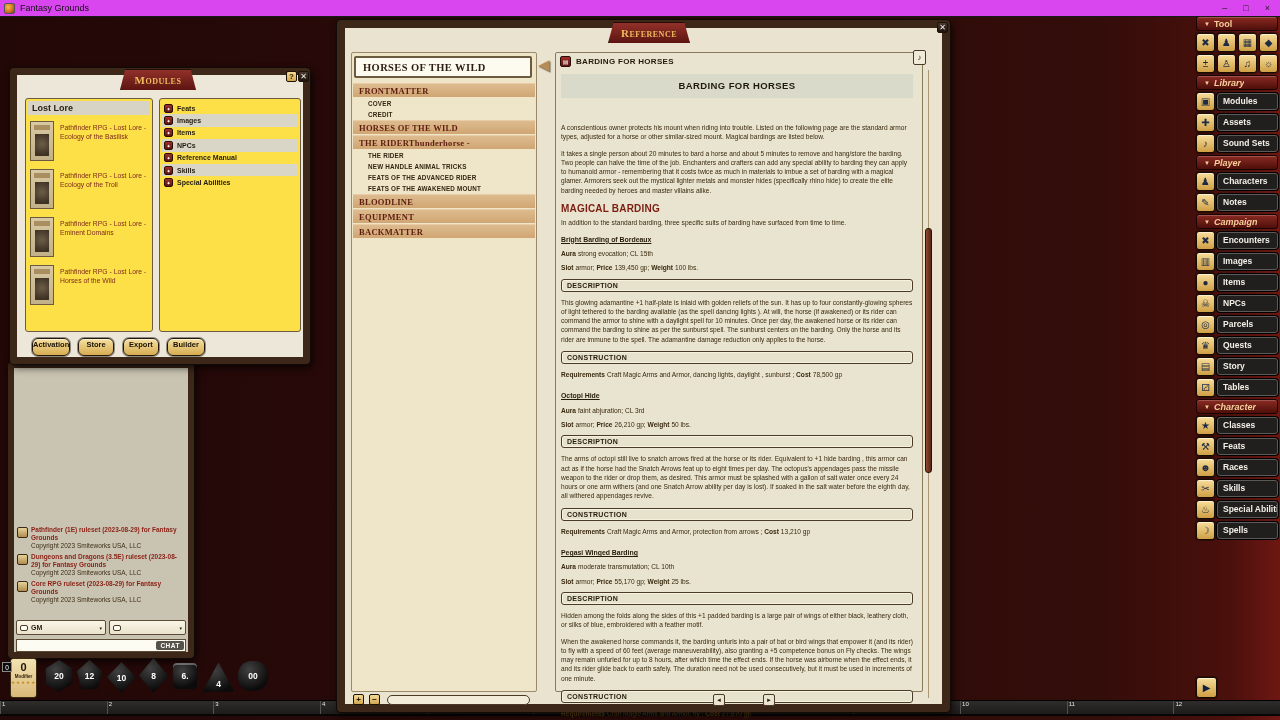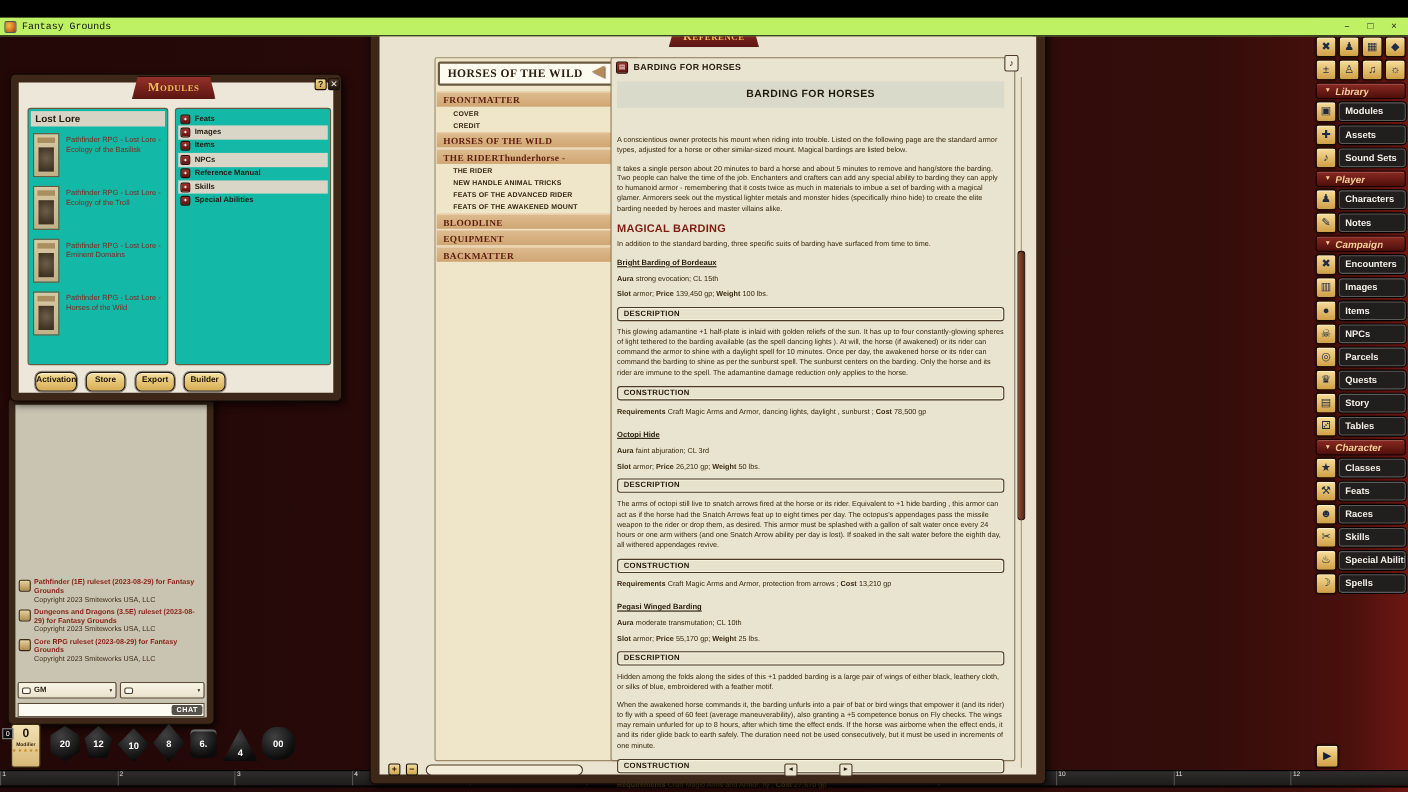--- a/index.html
+++ b/index.html
@@ -1,20 +1,20 @@
 <!DOCTYPE html>
 <html><head>
 <meta charset="utf-8">
 <style>
   html,body{margin:0;padding:0;width:1280px;height:720px;overflow:hidden;background:#000;
     font-family:"Liberation Sans","DejaVu Sans",sans-serif;-webkit-font-smoothing:antialiased;}
   *{box-sizing:border-box;}
   
-  .titlebar{position:absolute;left:0;top:16px;width:1280px;height:17px;background:#bef264;
-    border-bottom:1px solid #1a1a1a;display:flex;align-items:center;z-index:10;font-family:Liberation Mono, monospace;}
+  .titlebar{position:absolute;left:0;top:0;width:1280px;height:17px;background:#d946ef;
+    border-bottom:1px solid #1a1a1a;display:flex;align-items:center;z-index:10;}
   .appicon{width:11px;height:11px;margin:0 5px 0 4px;border-radius:2px;
     background:radial-gradient(circle at 35% 35%,#f0c040 0%,#d8732a 55%,#7a3a1a 100%);border:1px solid #555;}
   .apptitle{font-size:9px;color:#111;}
   .wincontrols{margin-left:auto;display:flex;gap:16px;padding-right:10px;font-size:9px;color:#222;}
   .wincontrols span{cursor:default;}
   
   .desktop{position:absolute;left:0;top:17px;width:1280px;height:703px;
     background:linear-gradient(90deg,#220807 0%,#2c0b09 55%,#330d0a 86%,#4a100c 96%,#6e1712 100%);z-index:0;}
   
   .hotkeybar{position:absolute;left:0;top:700px;width:1280px;height:16px;z-index:1;display:flex;
@@ -27,21 +27,21 @@
   .wtab{position:absolute;height:21px;background:linear-gradient(#93302a,#5c1511);
     border:1px solid #240d07;border-bottom:none;clip-path:polygon(7% 0,93% 0,100% 100%,0 100%);
     color:#eebc5e;font-family:"Liberation Serif","DejaVu Serif",serif;font-variant:small-caps;
     font-weight:bold;font-size:11px;text-align:center;line-height:20px;letter-spacing:.5px;z-index:3;}
   .sqbtn{position:absolute;width:11px;height:11px;border:1px solid #1c1206;border-radius:2px;
     background:linear-gradient(#f4da96,#d2a74e);font-size:8px;font-weight:bold;color:#241505;
     text-align:center;line-height:10px;z-index:3;}
   .sqbtn.dark{background:linear-gradient(#4a3a30,#201410);color:#f2efe8;}
   
   .modwin{left:10px;top:68px;width:300px;height:296px;z-index:3;}
-  .panel{position:absolute;background:#14b8a6;border:1px solid #6b5b43;border-radius:3px;}
+  .panel{position:absolute;background:#fde047;border:1px solid #6b5b43;border-radius:3px;}
   .mw-left{left:8px;top:23px;width:128px;height:234px;padding:2px;}
   .mw-left .hdr{background:#d7d3c5;height:14px;font-size:9px;font-weight:bold;color:#241c10;
     padding-left:4px;line-height:14px;}
   .bookitem{display:flex;gap:6px;margin:6px 2px 0 2px;height:42px;}
   .book{width:24px;height:40px;flex:none;background:linear-gradient(#d8c9a4,#c2b088);
     border:1px solid #6a5a40;position:relative;}
   .book::before{content:"";position:absolute;left:3px;right:3px;top:3px;height:5px;background:#a98f60;}
   .book::after{content:"";position:absolute;left:4px;right:4px;top:12px;bottom:4px;
     background:radial-gradient(circle at 50% 45%,#6e5e48,#3e3223 80%);}
   .booktitle{font-size:6.8px;line-height:9.3px;color:#7c2a1e;padding-top:2px;}
@@ -89,21 +89,21 @@
   .d12{clip-path:polygon(50% 0,97% 36%,79% 94%,21% 94%,3% 36%);}
   .d10{clip-path:polygon(50% 0,100% 48%,50% 100%,0 48%);}
   .d8{clip-path:polygon(50% 0,100% 50%,50% 100%,0 50%);}
   .d6{border-radius:4px;box-shadow:inset 0 2px 0 #cfcfcf66;}
   .d4{clip-path:polygon(50% 4%,98% 96%,2% 96%);align-items:flex-end;padding-bottom:4px;}
   .d100{border-radius:45%;}
   
   .refwin{left:337px;top:20px;width:613px;height:692px;border-width:8px;z-index:3;background:#e9e3d0;}
   .refclose{right:-6px;top:-6px;background:linear-gradient(#4a3a30,#1c1008);color:#fff;}
   .navpanel{left:6px;top:24px;width:186px;height:640px;background:#efe6ca;border:1px solid #9a8a6a;
-    border-radius:2px;margin-left:44px;}
+    border-radius:2px;}
   .navtitle{position:absolute;left:2px;top:3px;width:178px;height:22px;background:#fdfaf0;
     border:2px solid #6a5a40;border-radius:2px;font-family:"Liberation Serif","DejaVu Serif",serif;
     font-weight:bold;font-size:10.5px;color:#2a1c0e;line-height:19px;padding-left:7px;letter-spacing:.4px;}
   .navlist{position:absolute;left:1px;top:30px;width:182px;}
   .navitem.section{height:14px;background:linear-gradient(#ddbb8e,#d0a673);border-top:1px solid #e7ccA5;
     margin-bottom:1px;font-family:"Liberation Serif","DejaVu Serif",serif;font-weight:bold;
     font-size:8.5px;color:#5f1d10;line-height:14px;padding-left:6px;letter-spacing:.3px;}
   .navitem.link{height:11px;font-size:6.3px;font-weight:bold;color:#332611;line-height:11px;
     padding-left:15px;letter-spacing:.2px;}
   .navarrow{position:absolute;left:193px;top:30px;font-size:15px;color:#b58c58;

